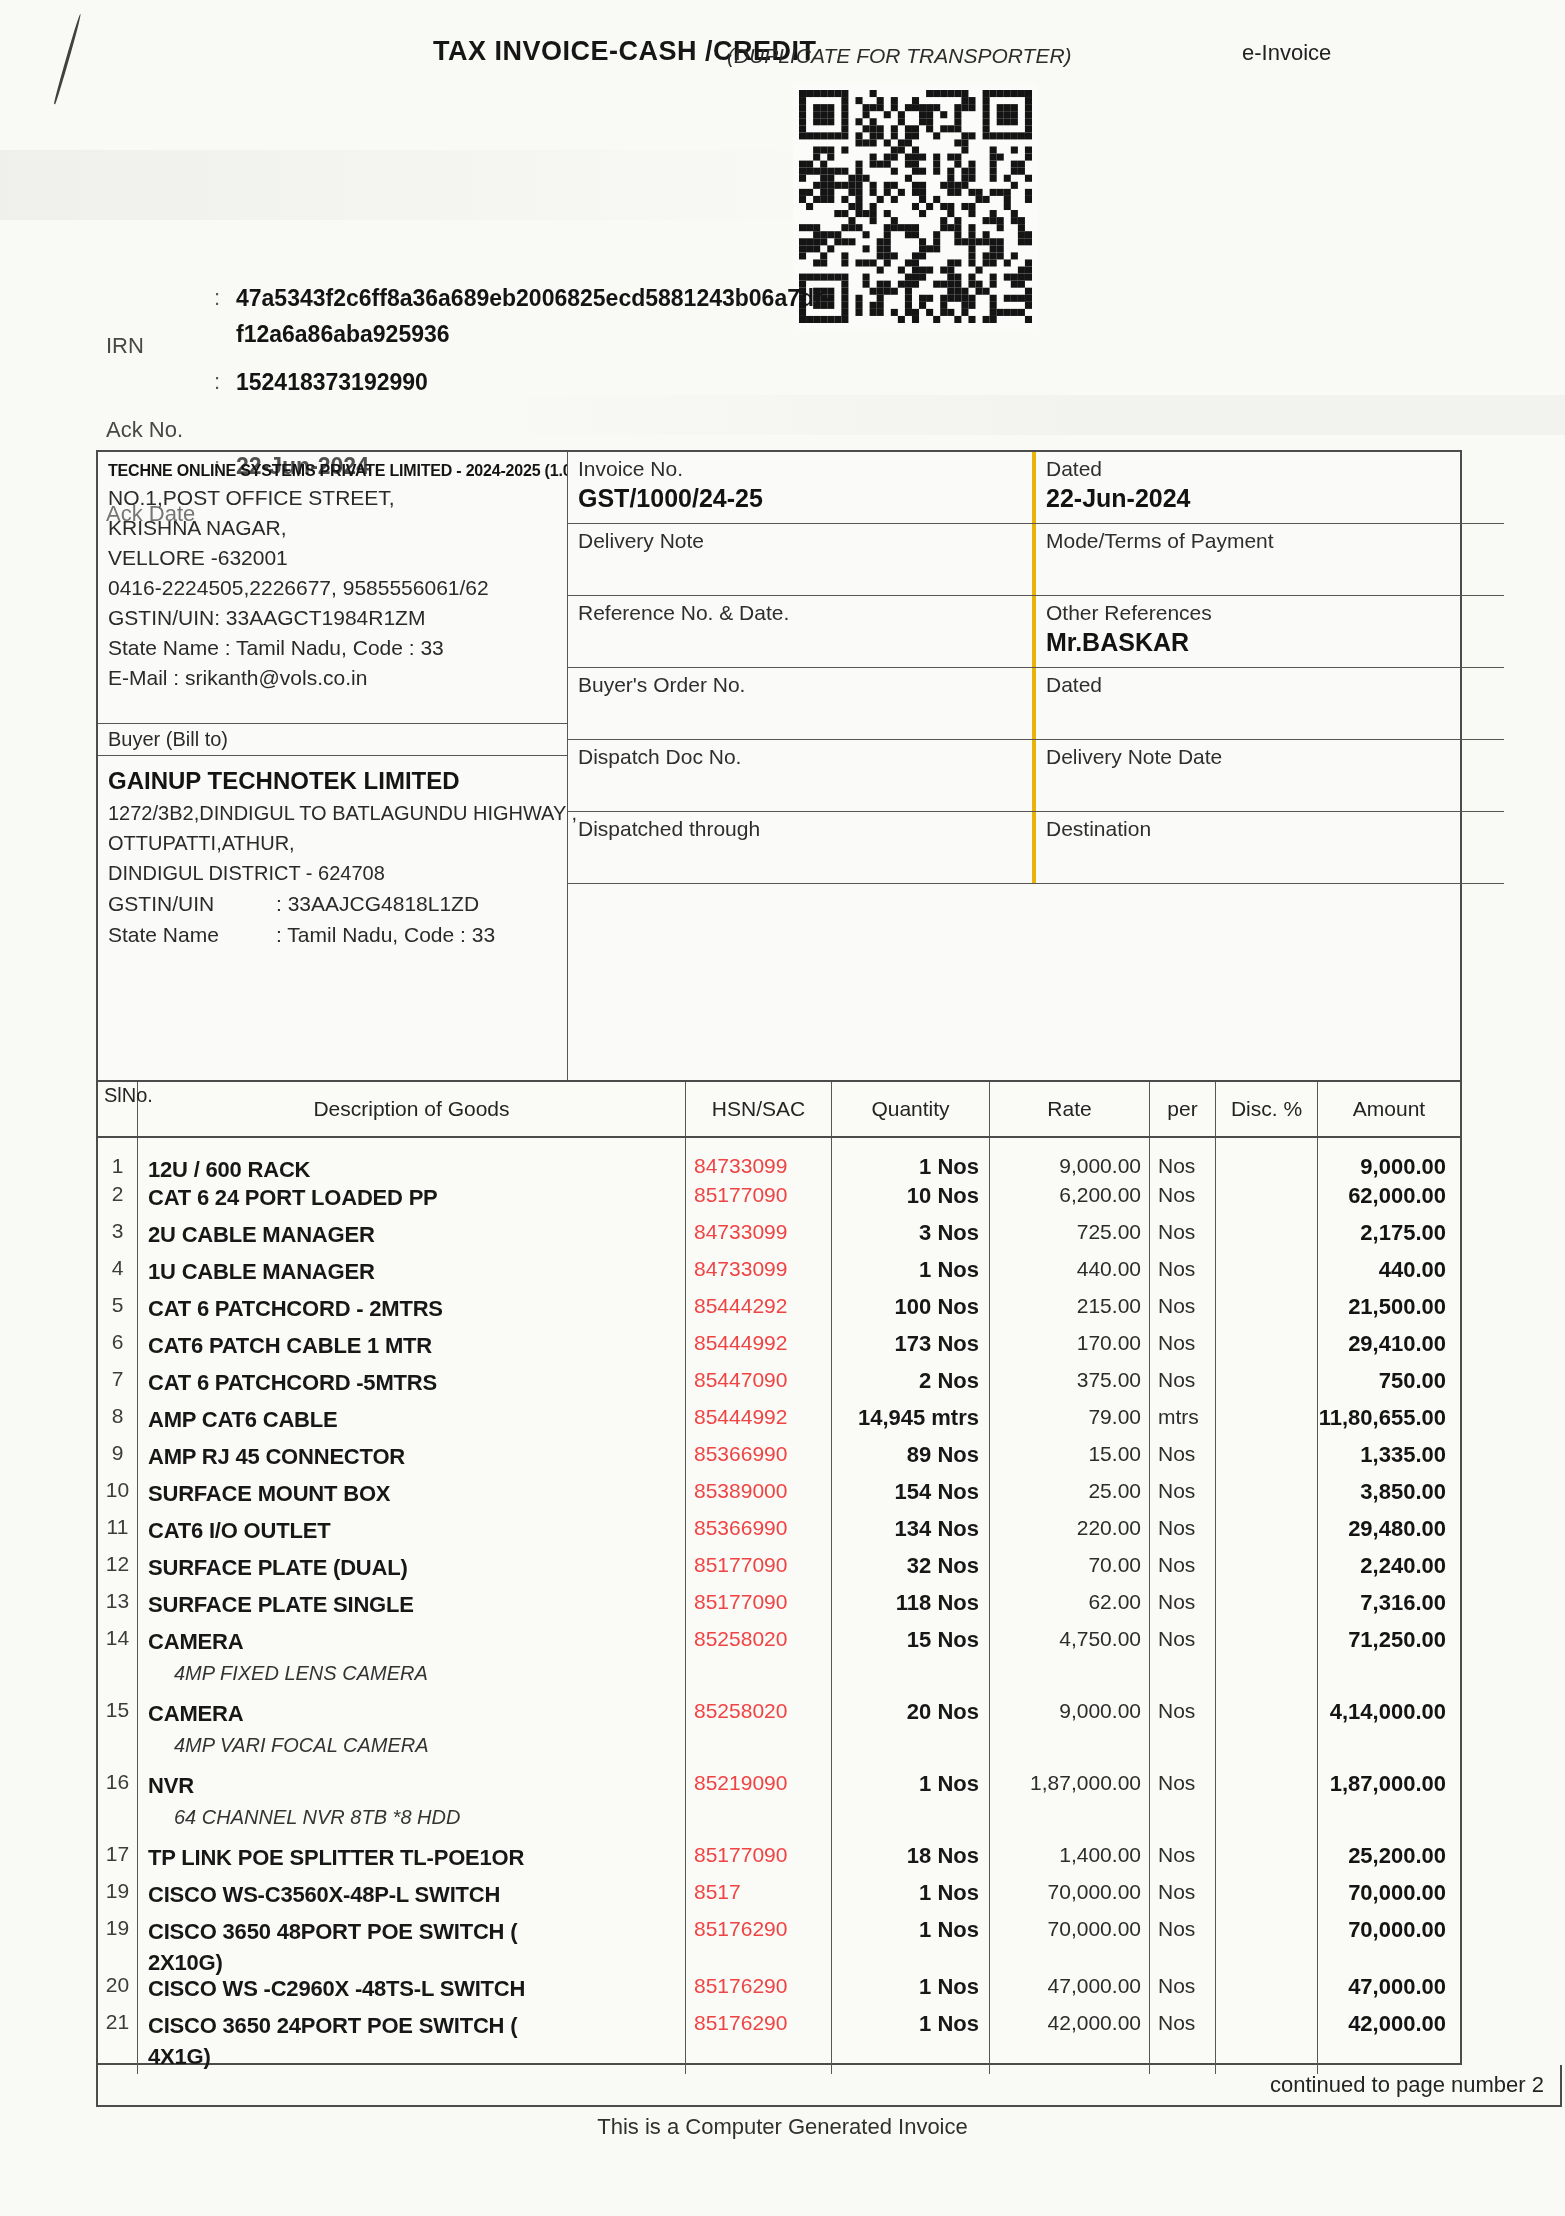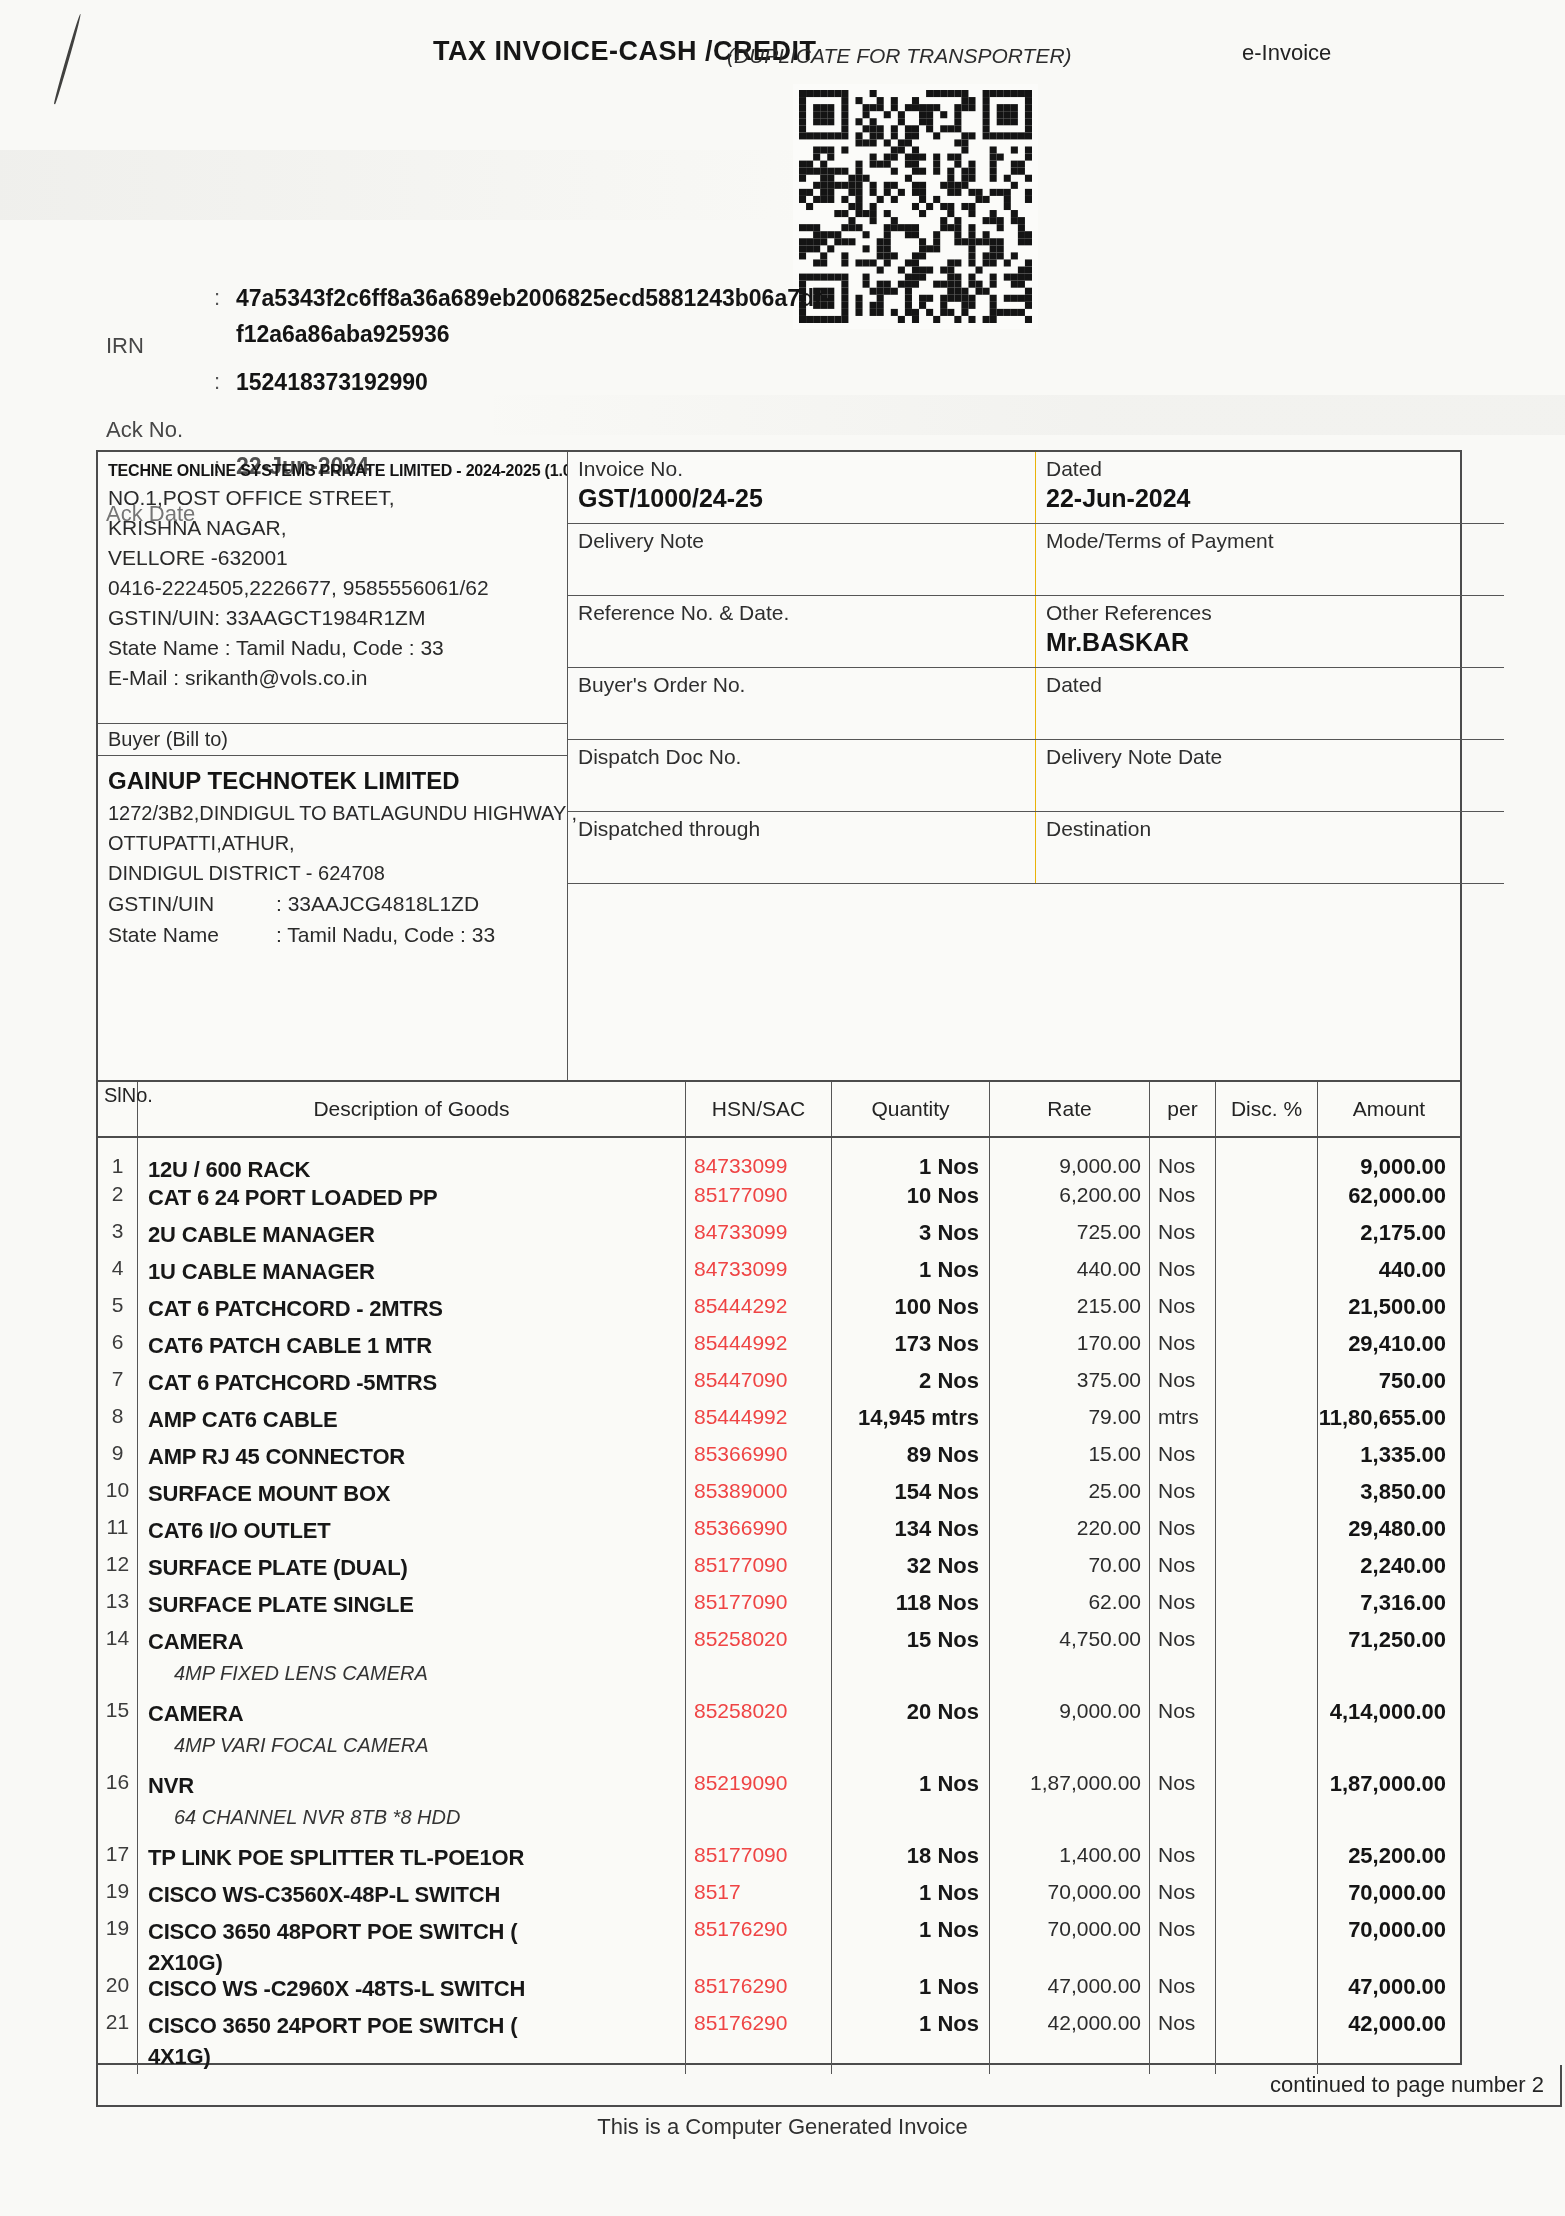--- a/index.html
+++ b/index.html
@@ -40,21 +40,21 @@
   .seller-line { font-size:21px; line-height:30px; color:#2a2a2a; white-space:nowrap; }
   .buyer-head { height:32px; line-height:30px; border-bottom:1px solid #565656; padding-left:10px; font-size:20px; color:#2a2a2a; }
   .buyer-box { flex:1; padding:8px 10px; }
   .buyer-name { font-weight:bold; font-size:24px; line-height:34px; color:#141414; }
   .buyer-line { font-size:20px; line-height:30px; color:#2a2a2a; white-space:nowrap; }
   .kv { font-size:21px; line-height:31px; color:#2a2a2a; }
   .kv .k { display:inline-block; width:168px; }
   .info-right { flex:1; display:flex; flex-direction:column; }
   .d-row { display:flex; border-bottom:1px solid #565656; height:72px; }
   .d-row.grow { flex:1; border-bottom:none; height:auto; }
-  .d-cell { width:468px; border-right:1px solid #eab308; padding:5px 10px; overflow:hidden; }
+  .d-cell { width:468px; border-right:4px solid #eab308; padding:5px 10px; overflow:hidden; }
   .d-cell.rt { flex:1; border-right:none; }
   .d-cell.full { width:100%; border-right:none; }
   .d-label { font-size:21px; color:#2e2e2e; }
   .d-value { font-size:25px; font-weight:bold; color:#131313; margin-top:3px; }
 
   
   .items { position:absolute; left:96px; top:1080px; width:1366px; height:985px;
     border:2px solid #4c4c4c; display:flex; flex-direction:column; background:rgba(255,255,255,0.2); }
   .cols { display:grid; grid-template-columns:40px 548px 146px 158px 160px 66px 102px 1fr; }
   .t-head { border-bottom:2px solid #4c4c4c; height:56px; }

